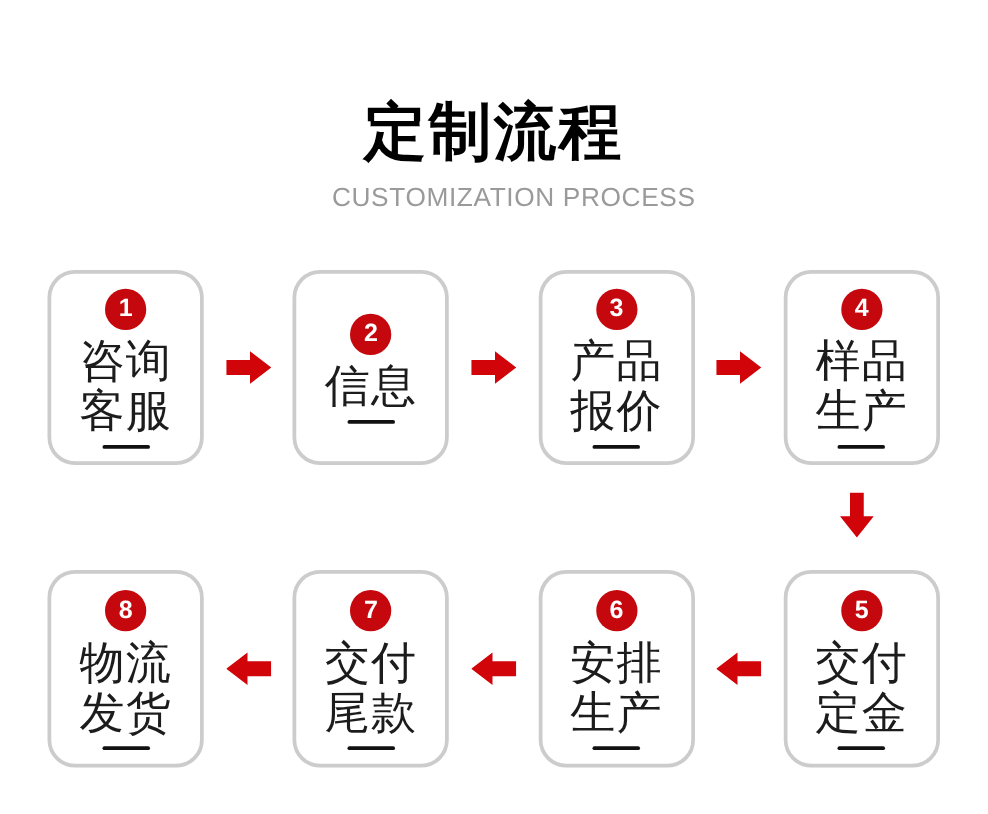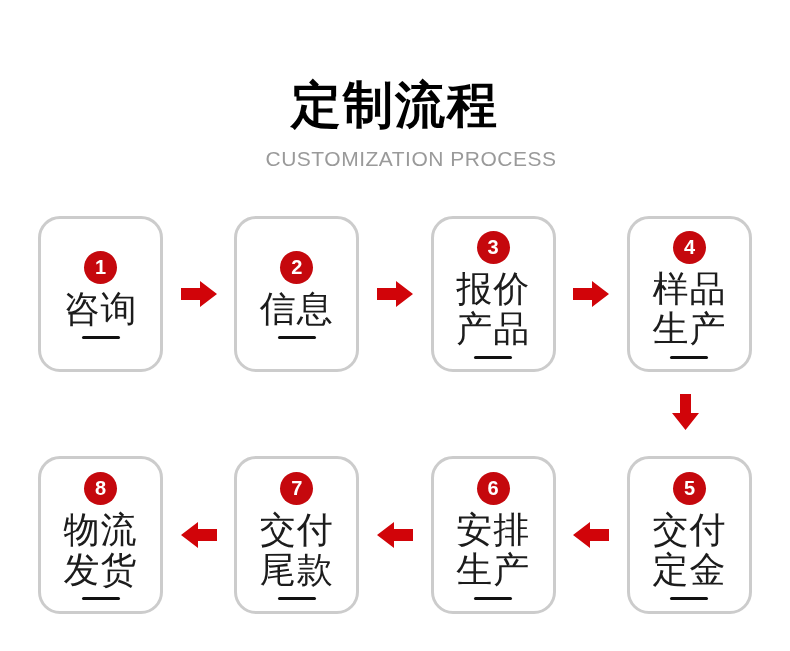--- a/index.html
+++ b/index.html
@@ -119,20 +119,21 @@
 <div class="stage">
 
   <div class="title">定制流程</div>
   <div class="subtitle">CUSTOMIZATION PROCESS</div>
 
   <div class="flow-row row1">
 
     <div class="card">
       <div class="badge">1</div>
       <div class="card-line">咨询</div>
+      <div class="card-line">客服</div>
       <div class="underline"></div>
     </div>
 
     <span class="arrow">
       <svg width="36" height="28" viewBox="0 0 36 28">
           <path fill="currentColor" d="M0 8 H19 V1 L36 14 L19 27 V20 H0 Z"></path>
         </svg>
     </span>
 
     <div class="card">
@@ -142,22 +143,22 @@
     </div>
 
     <span class="arrow">
       <svg width="36" height="28" viewBox="0 0 36 28">
           <path fill="currentColor" d="M0 8 H19 V1 L36 14 L19 27 V20 H0 Z"></path>
         </svg>
     </span>
 
     <div class="card">
       <div class="badge">3</div>
+      <div class="card-line">产品</div>
       <div class="card-line">报价</div>
-      <div class="card-line">产品</div>
       <div class="underline"></div>
     </div>
 
     <span class="arrow">
       <svg width="36" height="28" viewBox="0 0 36 28">
           <path fill="currentColor" d="M0 8 H19 V1 L36 14 L19 27 V20 H0 Z"></path>
         </svg>
     </span>
 
     <div class="card">

